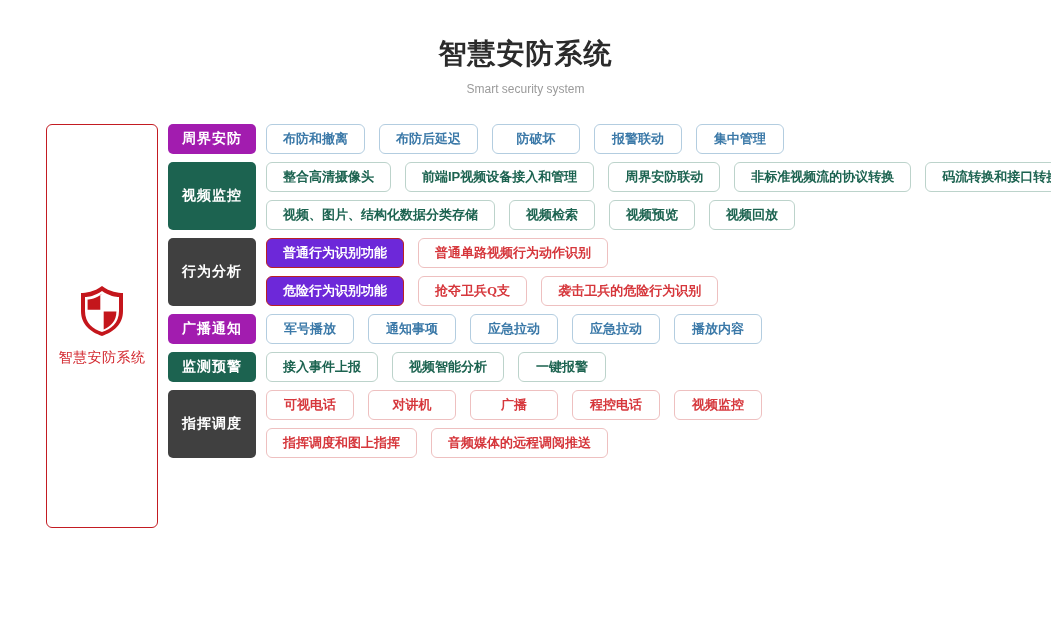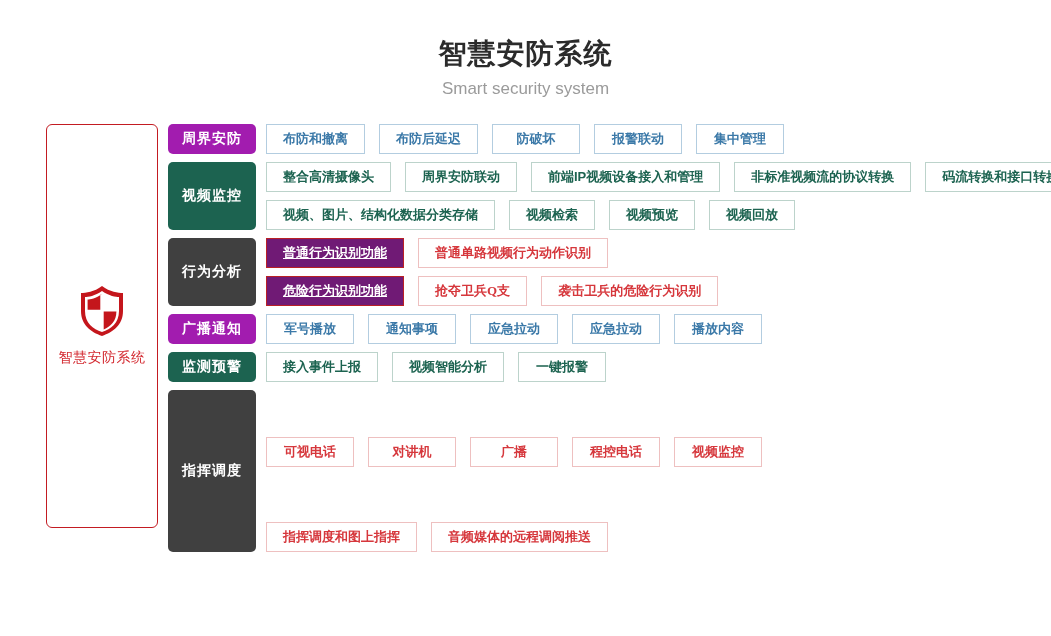--- a/index.html
+++ b/index.html
@@ -22,21 +22,21 @@
   }
   .page-title {
     font-size: 28px;
     font-weight: bold;
     color: #2b2b2b;
     letter-spacing: 1px;
     line-height: 36px;
     margin: 0;
   }
   .page-subtitle {
-    font-size: 17px;
+    font-size: 12px;
     color: #9b9b9b;
     line-height: 22px;
     margin: 6px 0 0 0;
     font-weight: normal;
   }
 
   
   .board {
     position: absolute;
     left: 0;
@@ -112,50 +112,49 @@
     flex: 1;
   }
   .chip-line {
     display: flex;
     align-items: center;
   }
   .chip-line + .chip-line { margin-top: 8px; }
 
   .chip {
     height: 30px;
-    border-radius: 0;
+    border-radius: 6px;
     background: #ffffff;
     display: inline-flex;
     align-items: center;
     justify-content: center;
     padding: 0 16px;
     font-size: 13px;
     font-weight: bold;
     white-space: nowrap;
     box-sizing: border-box;
     margin-right: 14px;
   }
   .chip:last-child { margin-right: 0; }
 
   .chip.blue  { border: 1px solid #b3cde0; color: #3b79a8; }
   .chip.green { border: 1px solid #bcd3cb; color: #1c6350; }
   .chip.red   { border: 1px solid #eec0c0; color: #d6373c; font-family: Liberation Serif, serif; }
 
   .chip.solid-red {
-    background: #701a75;
+    background: #6d28d9;
     border: 1px solid #ba2025;
     color: #ffffff;
-    text-decoration: underline;
   }
 
   
   .row-perimeter .chip { min-width: 88px; }
   .row-broadcast .chip { min-width: 88px; }
   .row-monitor   .chip { min-width: 88px; }
-  .row-command   .chip { min-width: 88px; margin-top: 47px; }
+  .row-command   .chip { min-width: 88px; }
   .row-video     .chip { min-width: 0; }
   .row-behavior  .chip { min-width: 0; }
 </style>
 </head>
 <body>
 
 <div class="header">
   <h1 class="page-title">智慧安防系统</h1>
   <div class="page-subtitle">Smart security system</div>
 </div>
@@ -188,22 +187,22 @@
               <div class="chip blue">报警联动</div>
               <div class="chip blue">集中管理</div>
             </div>
           </div>
         </div>
         <div class="cat-row row-video">
           <div class="cat-label green">视频监控</div>
           <div class="cat-body">
             <div class="chip-line">
               <div class="chip green">整合高清摄像头</div>
+              <div class="chip green">前端IP视频设备接入和管理</div>
               <div class="chip green">周界安防联动</div>
-              <div class="chip green">前端IP视频设备接入和管理</div>
               <div class="chip green">非标准视频流的协议转换</div>
               <div class="chip green">码流转换和接口转换</div>
             </div>
             <div class="chip-line">
               <div class="chip green">视频、图片、结构化数据分类存储</div>
               <div class="chip green">视频检索</div>
               <div class="chip green">视频预览</div>
               <div class="chip green">视频回放</div>
             </div>
           </div>

